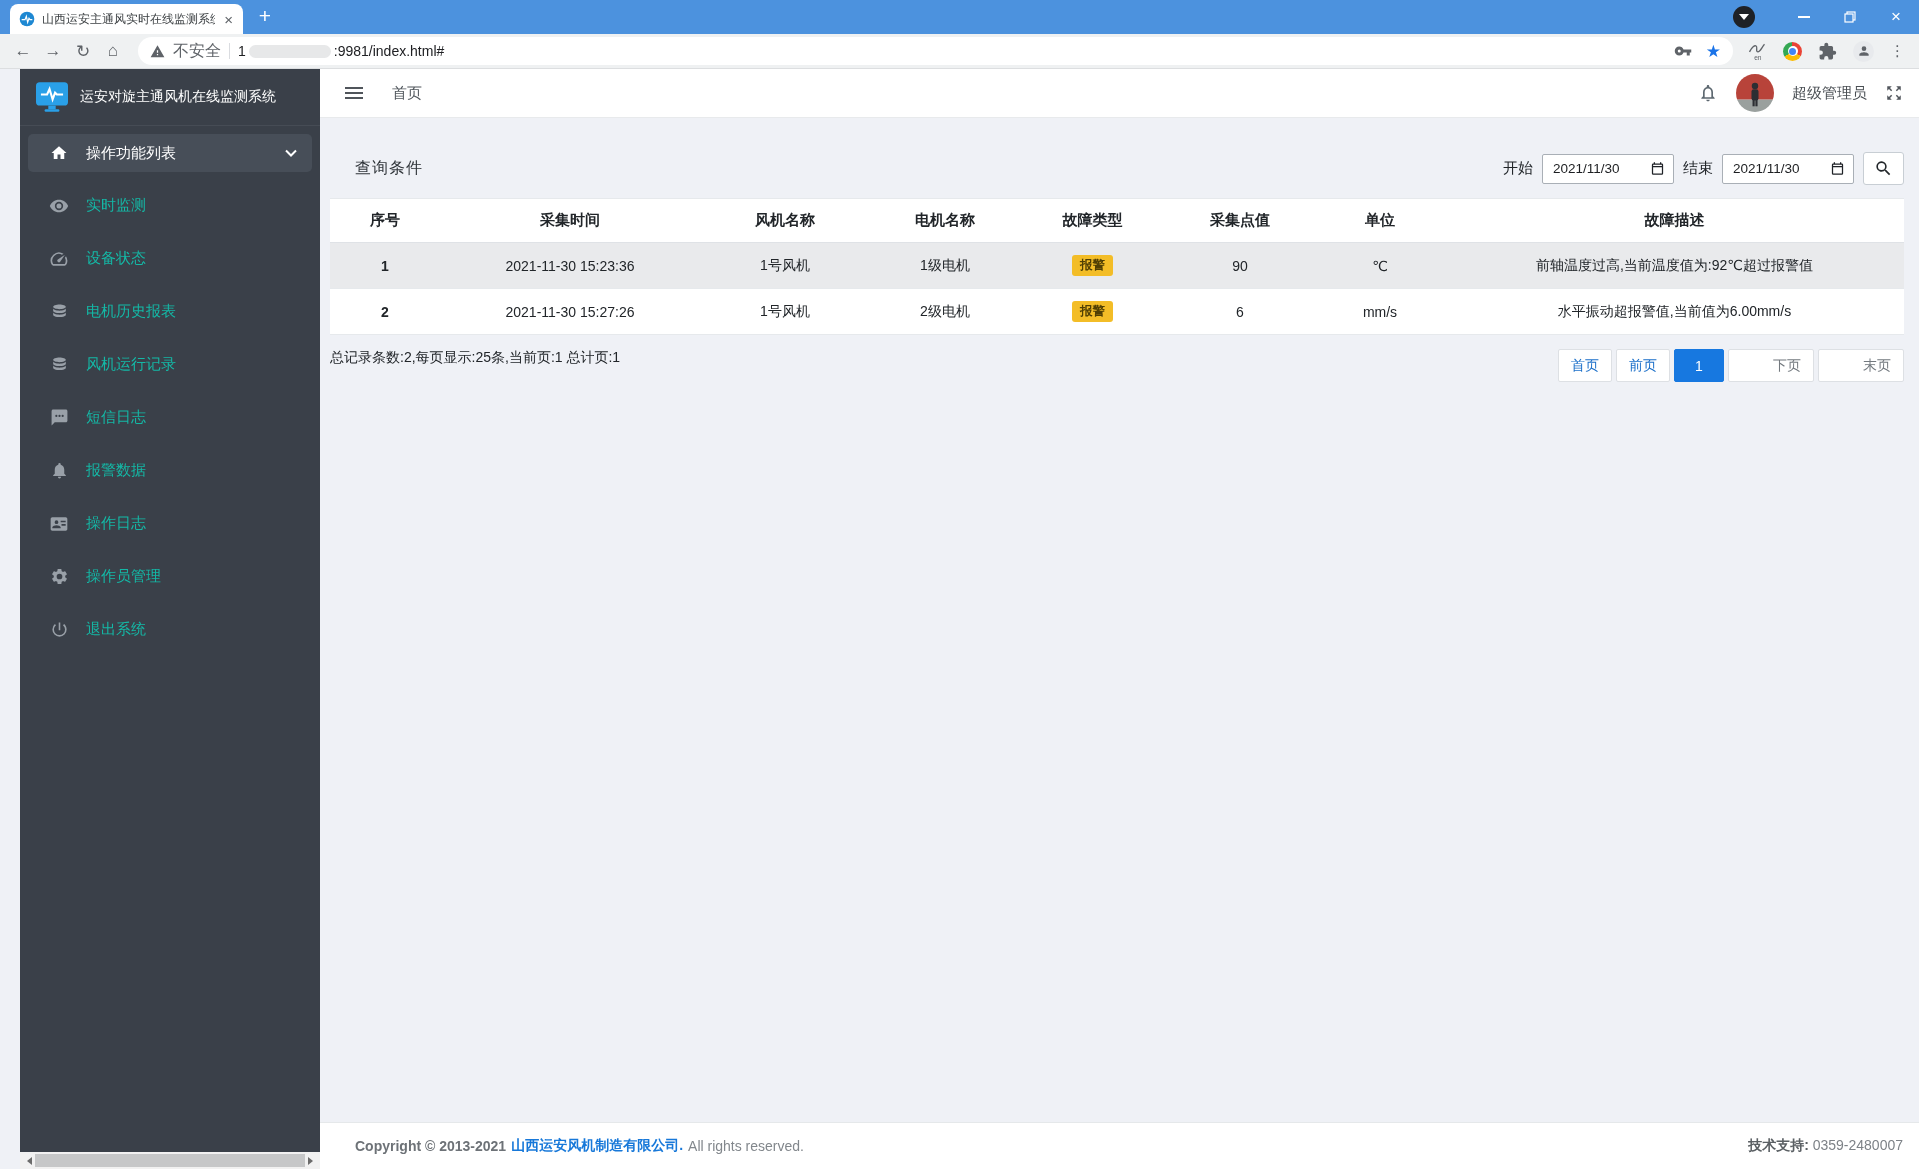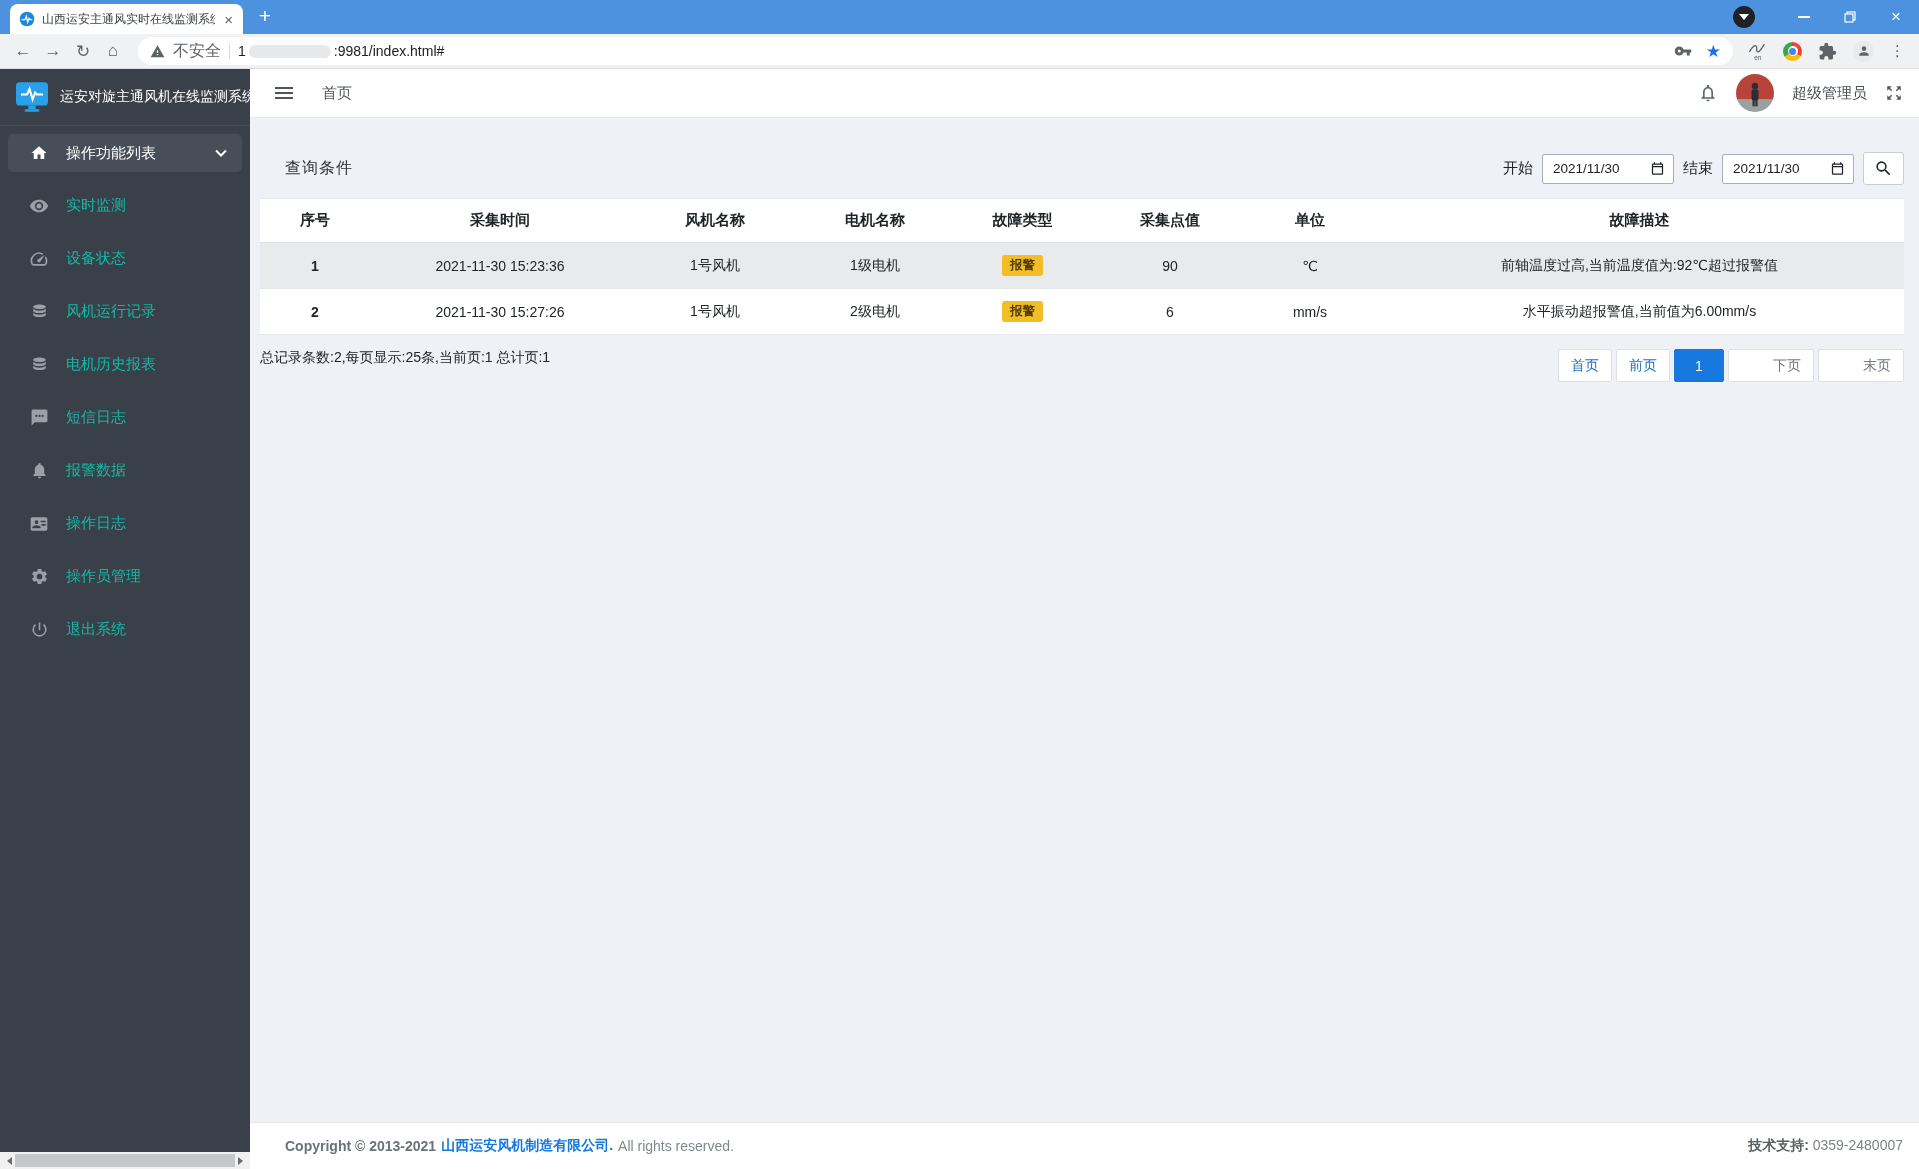--- a/index.html
+++ b/index.html
@@ -38,21 +38,21 @@
   .chrome-logo{width:19px;height:19px;border-radius:50%;
      background:conic-gradient(#ea4335 0 33%,#fbbc05 0 66%,#34a853 0 100%);
      display:flex;align-items:center;justify-content:center;}
   .chrome-logo b{width:10px;height:10px;border-radius:50%;background:#fff;display:flex;align-items:center;justify-content:center;}
   .chrome-logo b i{width:7px;height:7px;border-radius:50%;background:#4285f4;}
   .person-chip{width:21px;height:21px;border-radius:50%;background:#e8eaed;display:flex;align-items:center;justify-content:center;}
   .dots{color:#5f6368;font-size:15px;}
 
   
   .app{display:flex;height:1100px;}
-  .side-col{width:250px;display:flex;flex-direction:column;flex:none;}
+  .side-col{width:300px;display:flex;flex-direction:column;flex:none;margin-left:20px;}
   .sidebar{flex:1;background:#3a4049;overflow:hidden;}
   .brand{height:57px;display:flex;align-items:center;gap:10px;padding-left:14px;border-bottom:1px solid #464c55;}
   .brand-title{color:#fff;font-size:14px;white-space:nowrap;}
   .nav{padding-top:2px;}
   .nav-item{height:53px;display:flex;align-items:center;padding-left:29px;gap:17px;color:#14b8a6;font-size:15px;}
   .nav-item .ni-icon{width:20px;display:flex;justify-content:center;}
   .nav-item.active{height:38px;margin:6px 8px 7px;border-radius:5px;background:#474e58;color:#fff;padding-left:21px;}
   .nav-item.active .chev{margin-left:auto;margin-right:15px;}
   .hscrollbar{height:17px;background:#f1f1f1;display:flex;align-items:center;}
   .sb-arrow{width:15px;height:17px;display:flex;align-items:center;justify-content:center;}
@@ -239,29 +239,29 @@
               </svg>
           </span>
           <span>设备状态</span>
         </div>
         <div class="nav-item">
           <span class="ni-icon">
             <svg width="19" height="19" viewBox="0 0 24 24" fill="#99a0a8">
                 <path d="M12 3C7.58 3 4 4.34 4 6s3.58 3 8 3 8-1.34 8-3-3.58-3-8-3zM4 8v3c0 1.66 3.58 3 8 3s8-1.34 8-3V8c0 1.66-3.58 3-8 3S4 9.66 4 8zm0 5v3c0 1.66 3.58 3 8 3s8-1.34 8-3v-3c0 1.66-3.58 3-8 3s-8-1.34-8-3z"></path>
               </svg>
           </span>
-          <span>风机运行记录</span>
+          <span>电机历史报表</span>
         </div>
         <div class="nav-item">
           <span class="ni-icon">
             <svg width="19" height="19" viewBox="0 0 24 24" fill="#99a0a8">
                 <path d="M12 3C7.58 3 4 4.34 4 6s3.58 3 8 3 8-1.34 8-3-3.58-3-8-3zM4 8v3c0 1.66 3.58 3 8 3s8-1.34 8-3V8c0 1.66-3.58 3-8 3S4 9.66 4 8zm0 5v3c0 1.66 3.58 3 8 3s8-1.34 8-3v-3c0 1.66-3.58 3-8 3s-8-1.34-8-3z"></path>
               </svg>
           </span>
-          <span>电机历史报表</span>
+          <span>风机运行记录</span>
         </div>
         <div class="nav-item">
           <span class="ni-icon">
             <svg width="19" height="19" viewBox="0 0 24 24">
                 <path fill="#99a0a8" d="M20 2H4c-1.1 0-2 .9-2 2v18l4-4h14c1.1 0 2-.9 2-2V4c0-1.1-.9-2-2-2z"></path>
                 <circle cx="8" cy="10" r="1.4" fill="#3a4049"></circle>
                 <circle cx="12" cy="10" r="1.4" fill="#3a4049"></circle>
                 <circle cx="16" cy="10" r="1.4" fill="#3a4049"></circle>
               </svg>
           </span>

